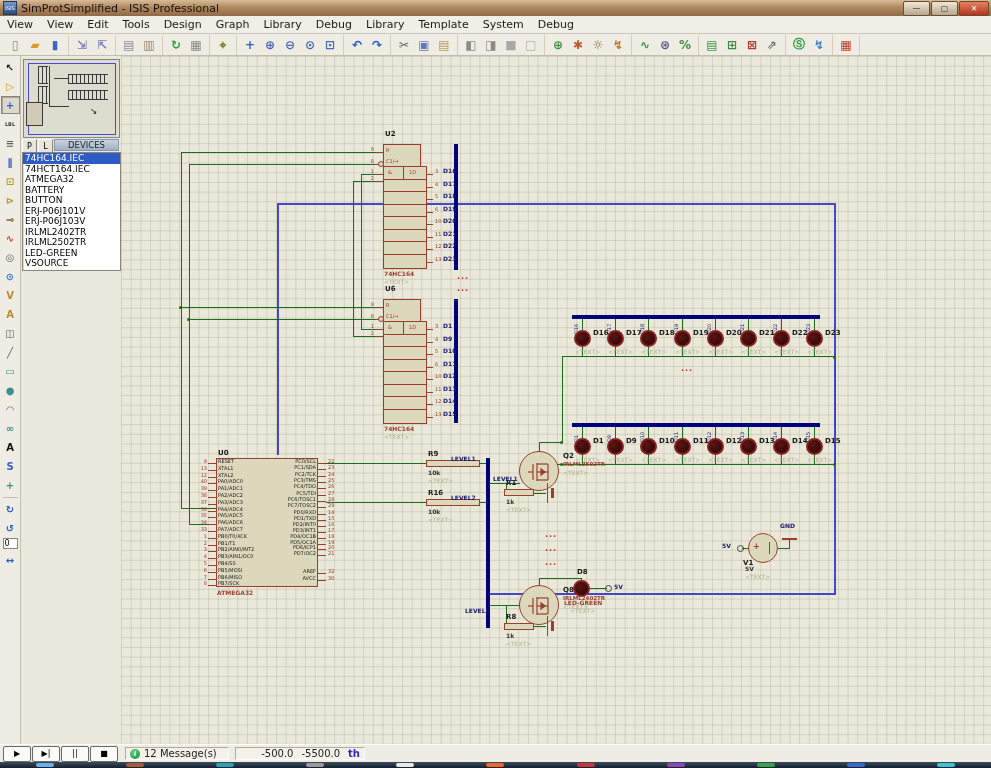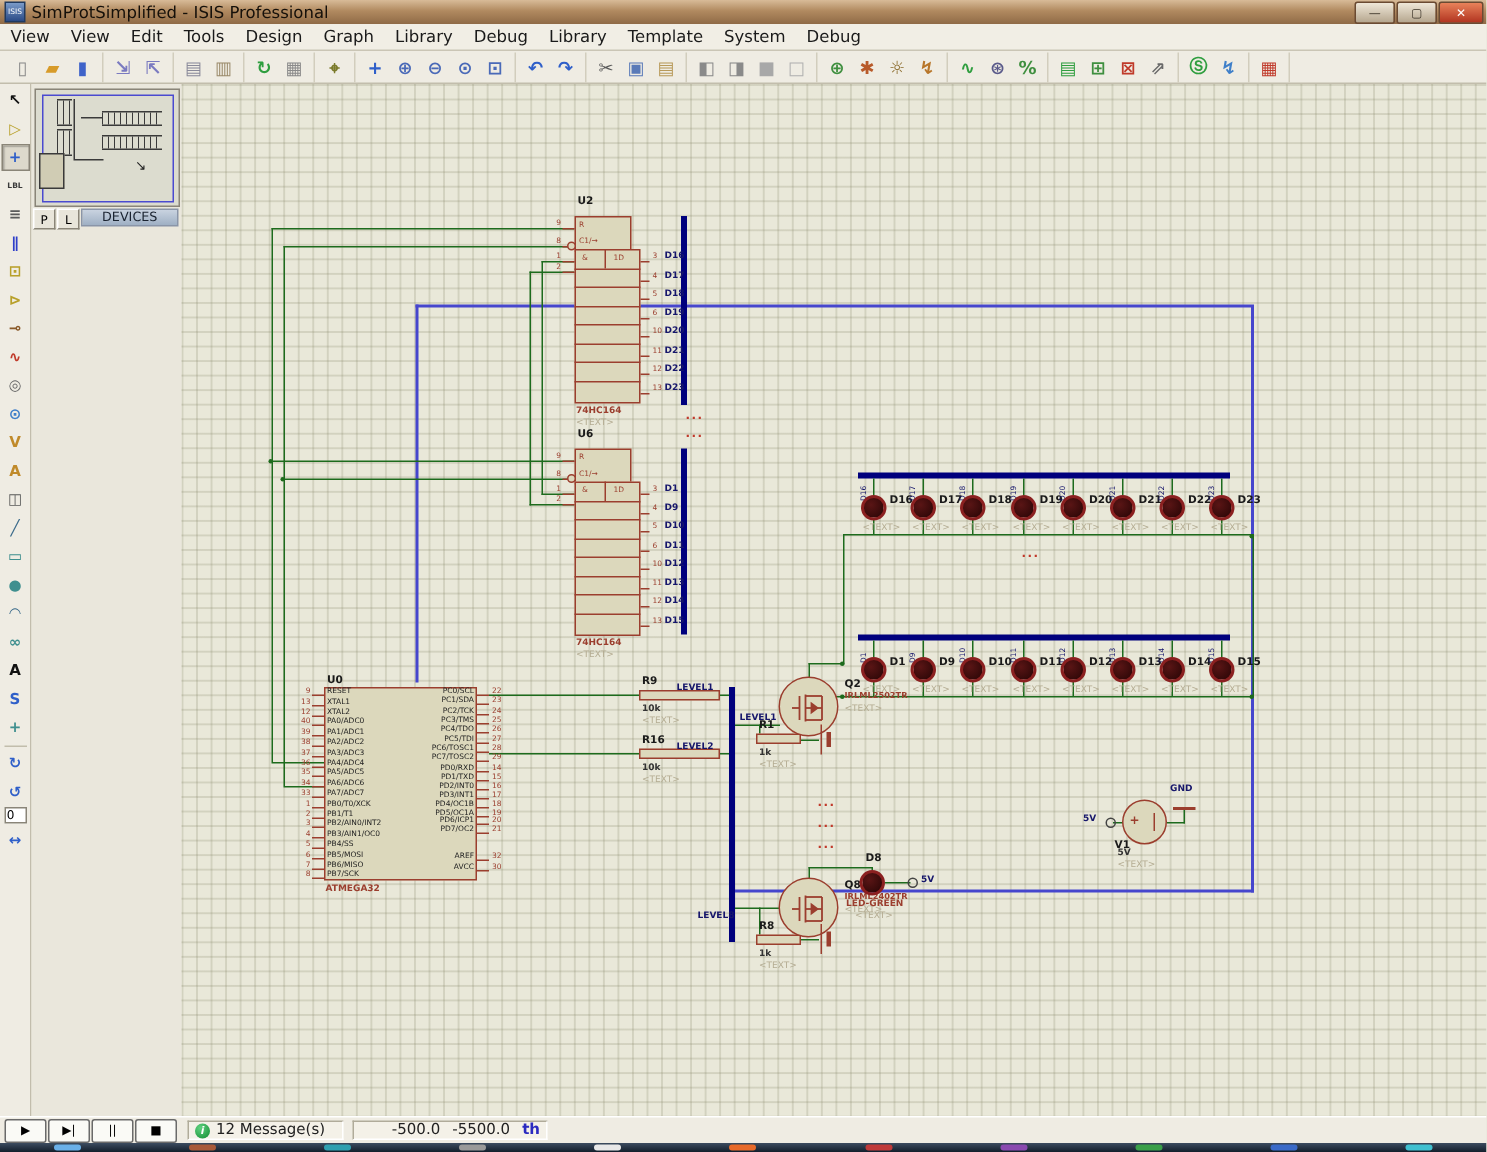--- a/index.html
+++ b/index.html
@@ -199,20 +199,33 @@
       <div style="left: 25px; top: 6px; width: 1px; height: 40px; position: absolute; background: rgb(58, 58, 58);"></div>
       <div style="left: 25px; top: 46px; width: 20px; height: 1px; position: absolute; background: rgb(58, 58, 58);"></div>
       <div style="left: 30px; top: 18px; width: 14px; height: 1px; position: absolute; background: rgb(58, 58, 58);"></div>
       <div style="left: 66px; top: 46px; position: absolute; font-size: 9px; color: rgb(34, 34, 34);">↘</div>
     </div>
   <div id="selrow" class="a">
     <div class="plbtn">P</div>
     <div class="plbtn">L</div>
     <div id="devheader">DEVICES</div>
   </div>
+  <div id="devlist" class="a">
+      <div class="devitem sel">74HC164.IEC</div>
+      <div class="devitem">74HCT164.IEC</div>
+      <div class="devitem">ATMEGA32</div>
+      <div class="devitem">BATTERY</div>
+      <div class="devitem">BUTTON</div>
+      <div class="devitem">ERJ-P06J101V</div>
+      <div class="devitem">ERJ-P06J103V</div>
+      <div class="devitem">IRLML2402TR</div>
+      <div class="devitem">IRLML2502TR</div>
+      <div class="devitem">LED-GREEN</div>
+      <div class="devitem">VSOURCE</div>
+    </div>
 </div>
 
 <div id="canvas" class="a">
     <div class="wb" style="left: 156px; top: 147px; width: 557px; height: 2px;"></div>
     <div class="wb" style="left: 713px; top: 147px; width: 2px; height: 392px;"></div>
     <div class="wb" style="left: 367px; top: 537px; width: 348px; height: 2px;"></div>
     <div class="wb" style="left: 156px; top: 147px; width: 2px; height: 252px;"></div>
     <div class="wg" style="left: 60px; top: 96px; width: 202px; height: 1px;"></div>
     <div class="wg" style="left: 60px; top: 96px; width: 1px; height: 356px;"></div>
     <div class="wg" style="left: 60px; top: 452px; width: 35px; height: 1px;"></div>

